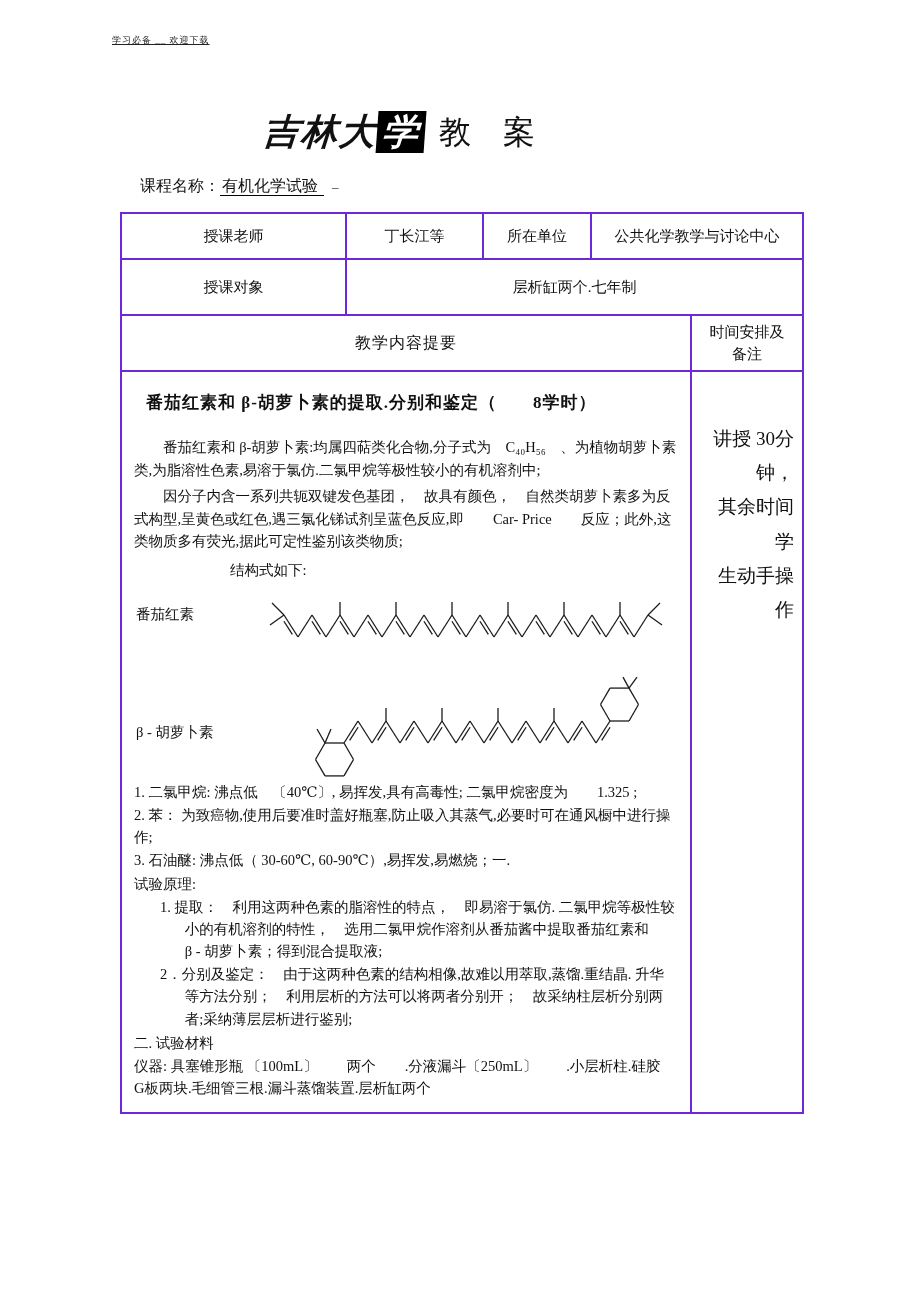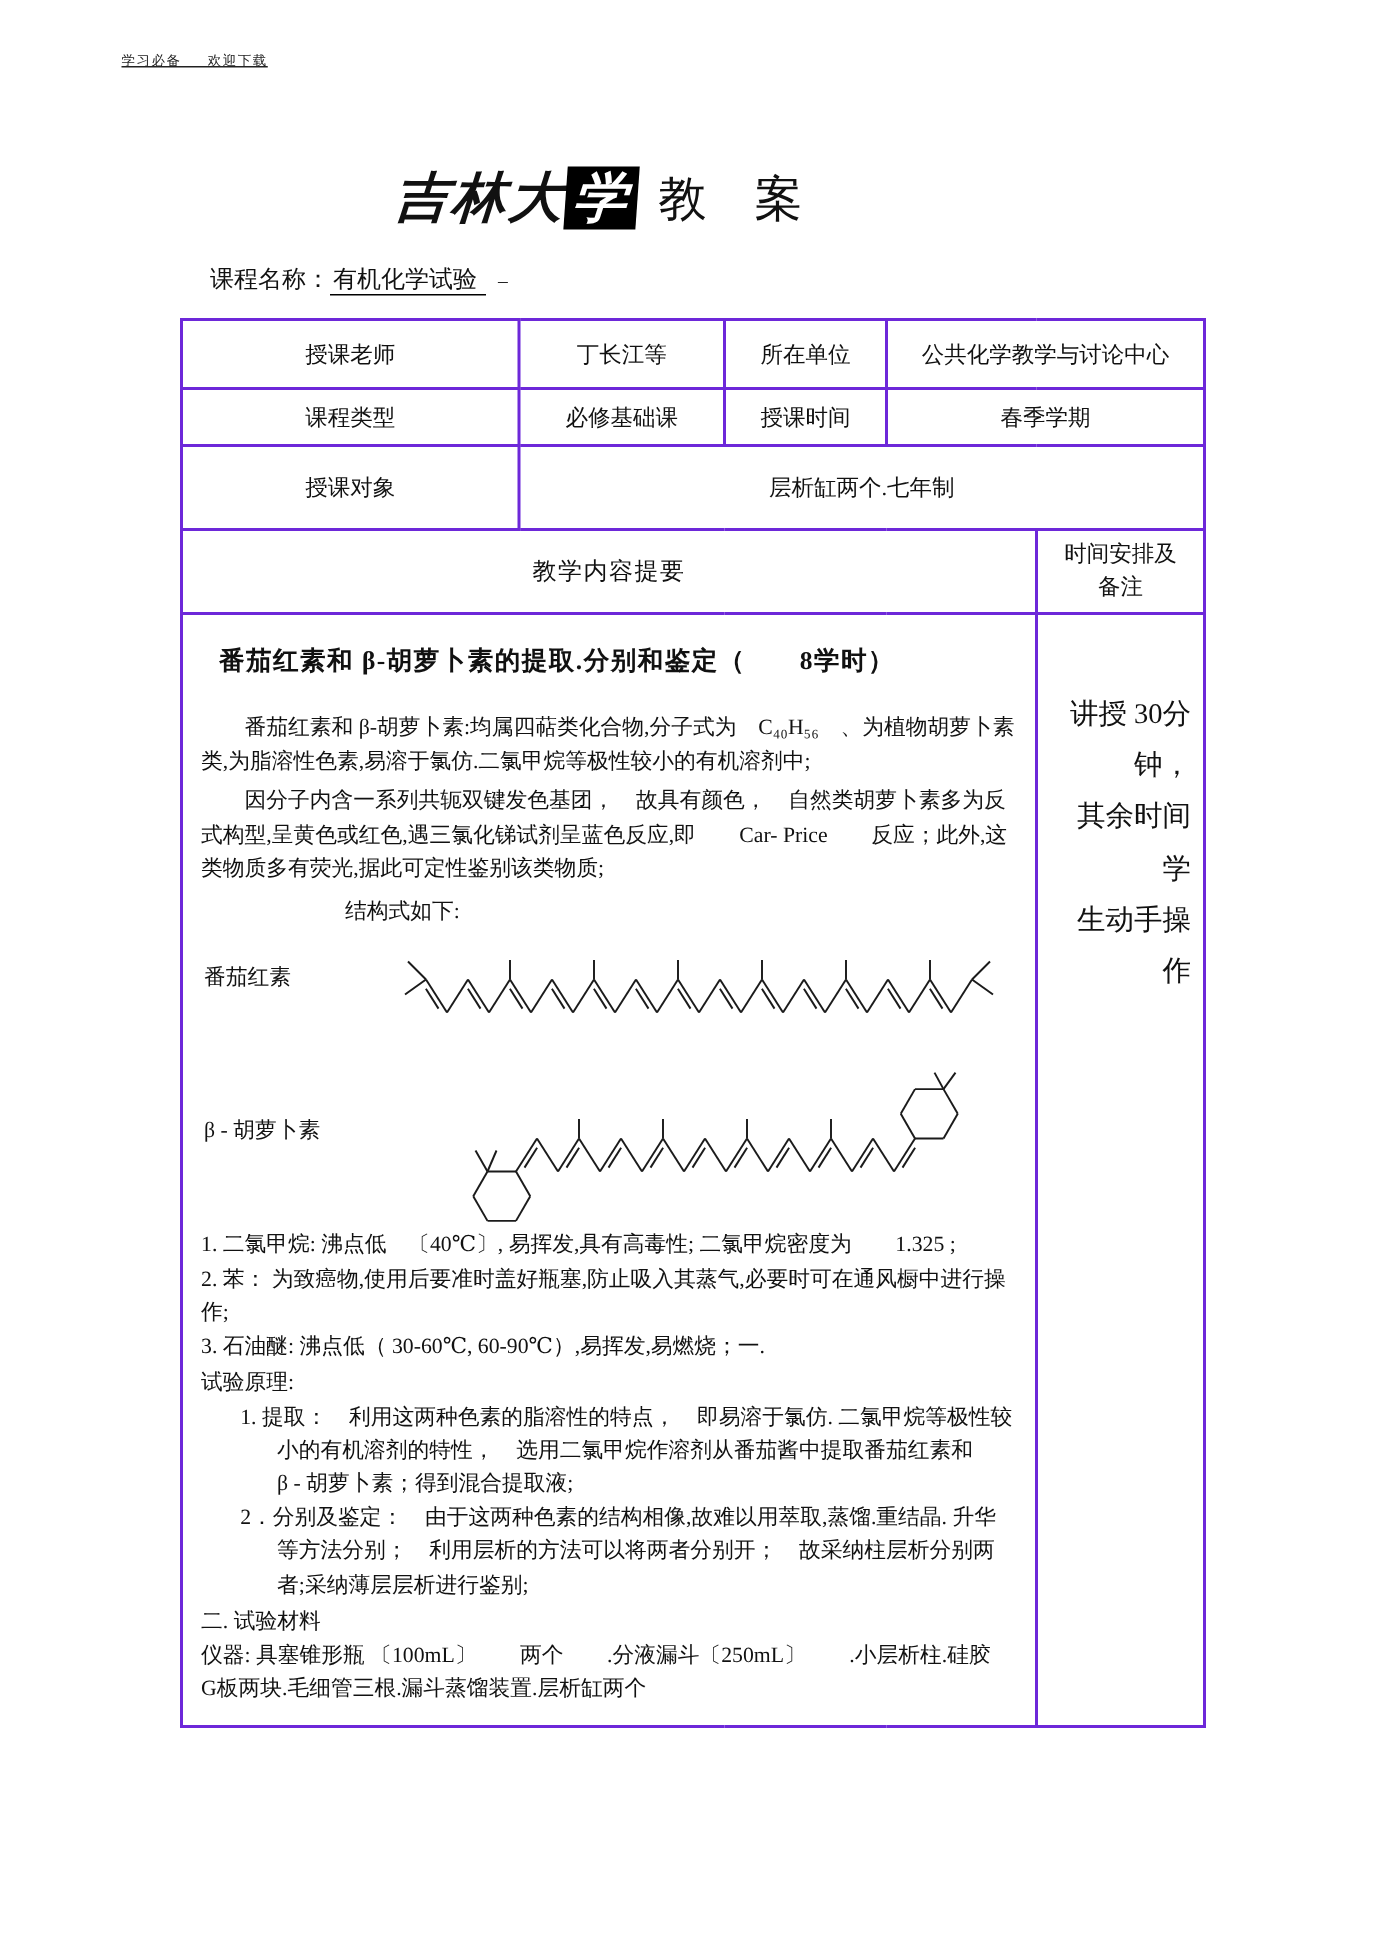--- a/index.html
+++ b/index.html
@@ -6,21 +6,21 @@
   html, body { margin: 0; padding: 0; }
   body {
     width: 920px; height: 1303px;
     background: #ffffff;
     color: #111;
     font-family: "Liberation Serif", "DejaVu Serif", serif;
   }
   .page { position: relative; width: 920px; height: 1303px; overflow: hidden; background: #fff; }
 
   .watermark {
-    position: absolute; left: 81px; top: 34px;
+    position: absolute; left: 112px; top: 34px;
     font-size: 9px; color: #222; letter-spacing: 1px;
     text-decoration: underline;
   }
 
   .header-row {
     position: absolute; left: 0; right: 110px; top: 108px;
     display: flex; justify-content: center; align-items: center; gap: 14px;
   }
   .uni-logo {
     font-size: 36px; font-weight: bold; font-style: italic;
@@ -55,21 +55,21 @@
   .c-title { margin: 8px 0 0 12px; font-size: 17px; font-weight: bold; letter-spacing: 1px; white-space: pre-wrap; }
   .p-indent { text-indent: 2em; }
   .p1 { margin-top: 20px !important; }
   .p2 { margin-top: 4px !important; }
   .struct-intro { margin: 6px 0 0 96px !important; }
   .struct-block { position: relative; }
   .b1 { margin-top: 4px; height: 78px; }
   .b2 { margin-top: 12px; height: 106px; }
   .struct-label { position: absolute; left: 2px; font-size: 14.5px; }
   .b1 .struct-label { top: 18px; }
-  .b2 .struct-label { top: 30px; text-align: right; }
+  .b2 .struct-label { top: 46px; text-align: right; }
   .struct-svg { position: absolute; top: 0; }
   .b1 .struct-svg { left: 120px; }
   .b2 .struct-svg { left: 138px; }
   .item { margin-top: 0 !important; }
   .principle-header { margin-top: 2px !important; }
   .hang { margin-left: 1.8em !important; padding-left: 1.7em; text-indent: -1.7em; }
   .materials-header { margin-top: 2px !important; }
 </style>
 </head>
 <body>
@@ -94,26 +94,20 @@
         <col style="width:108px">
         <col style="width:100px">
         <col style="width:112px">
     </colgroup>
     <tbody>
         <tr class="r1">
       <td>授课老师</td>
       <td>丁长江等</td>
       <td>所在单位</td>
       <td colspan="2">公共化学教学与讨论中心</td>
-    </tr>
-    <tr class="r2">
-      <td>课程类型</td>
-      <td>必修基础课</td>
-      <td>授课时间</td>
-      <td colspan="2">春季学期</td>
     </tr>
     <tr class="r3">
       <td>授课对象</td>
       <td colspan="4">层析缸两个.七年制</td>
     </tr>
     <tr class="r4">
       <td colspan="4" class="content-header">教学内容提要</td>
       <td class="notes-header">时间安排及
 备注</td>
     </tr>

